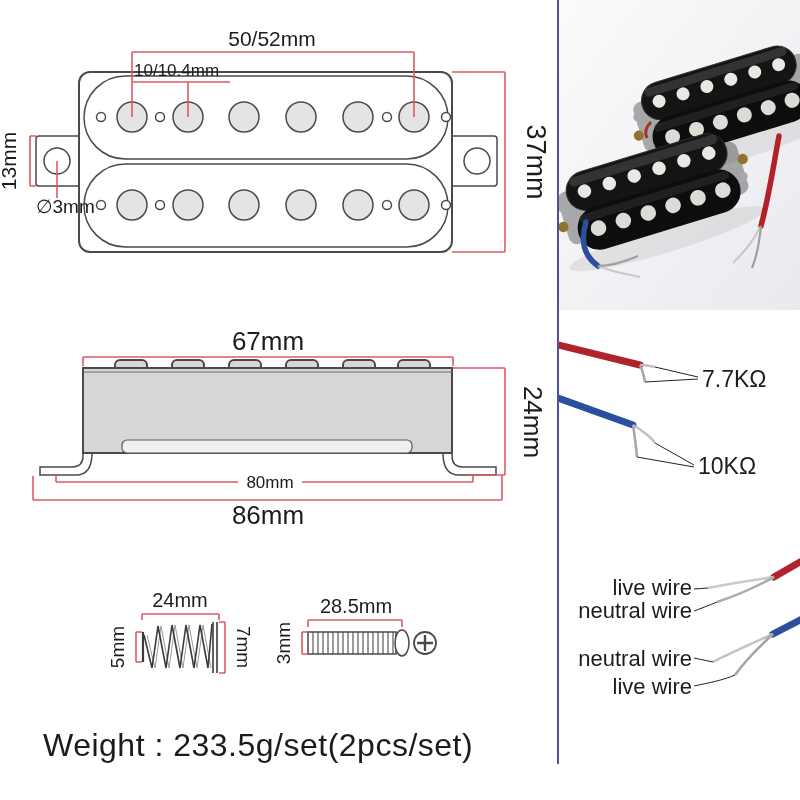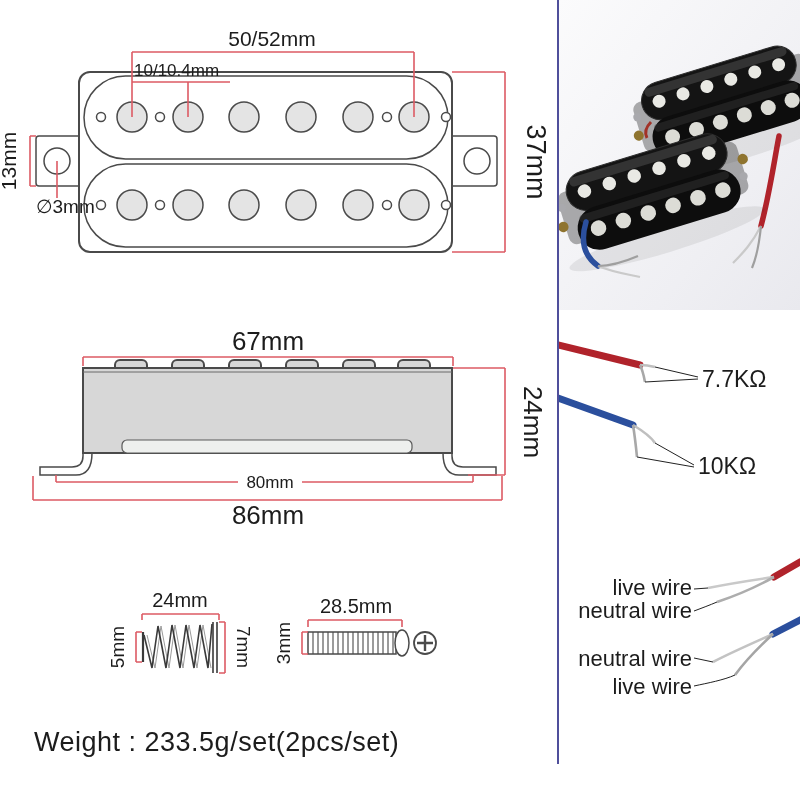--- a/index.html
+++ b/index.html
@@ -12,21 +12,21 @@
   .dtx{fill:var(--ink);}
   .dim{stroke:var(--dim);stroke-width:1.6;fill:none;}
   .oln{stroke:var(--outline);stroke-width:2;fill:#ffffff;}
   .oln1{stroke:var(--outline);stroke-width:1.5;fill:#ffffff;}
   .pole{stroke:var(--outline);stroke-width:1.5;fill:#e4e4e4;}
   .gray{stroke:var(--outline);stroke-width:2;fill:#d7d7d7;}
   .spring-line{stroke:#3a3a3a;stroke-width:1.6;fill:none;}
   .spring-ghost{stroke:#9a9a9a;stroke-width:1;fill:none;}
   .lead{stroke:#222222;stroke-width:1;fill:none;}
   .divider{left:557px;top:0;width:2px;height:800px;background:var(--divider);z-index:5;}
-  .weight{left:34px;top:727px;font-size:27px;color:var(--ink);letter-spacing:0.5px;}
+  .weight{left:43px;top:727px;font-size:32px;color:var(--ink);letter-spacing:0.5px;}
 </style>
 </head>
 <body>
 
 <div class="canvas">
 
   <svg class="abs" style="left:0;top:0;" width="558" height="330" viewBox="0 0 558 330">
 
     <g>
       <rect class="oln1" x="36" y="136" width="46" height="50" rx="3"></rect>

